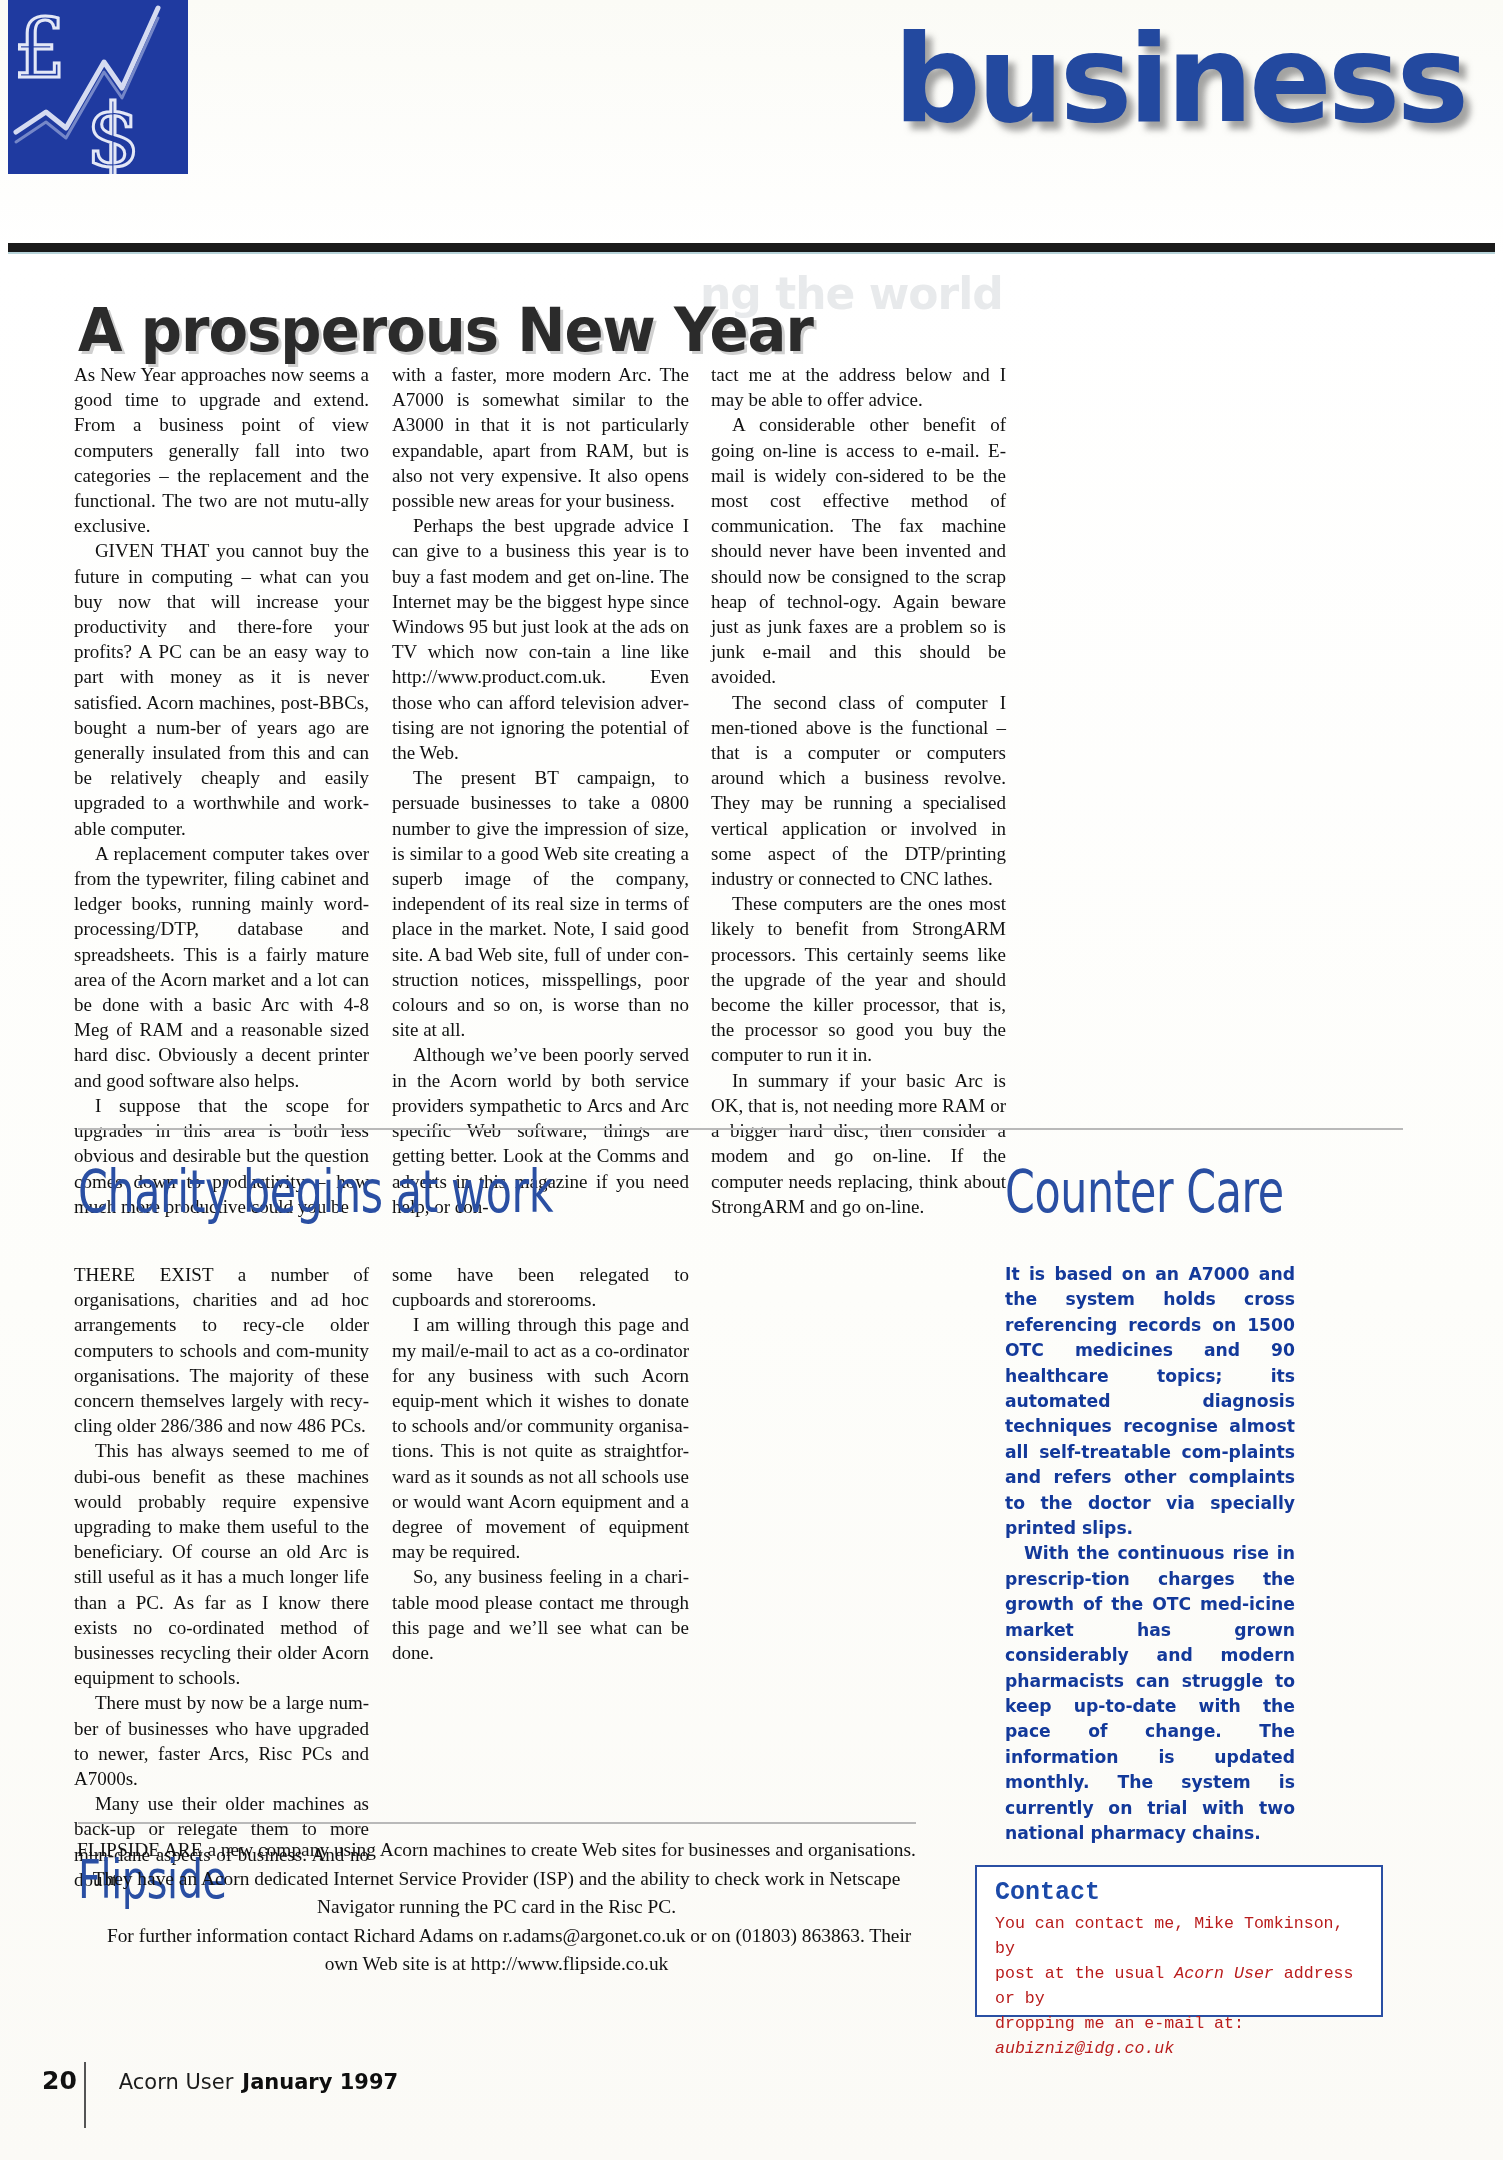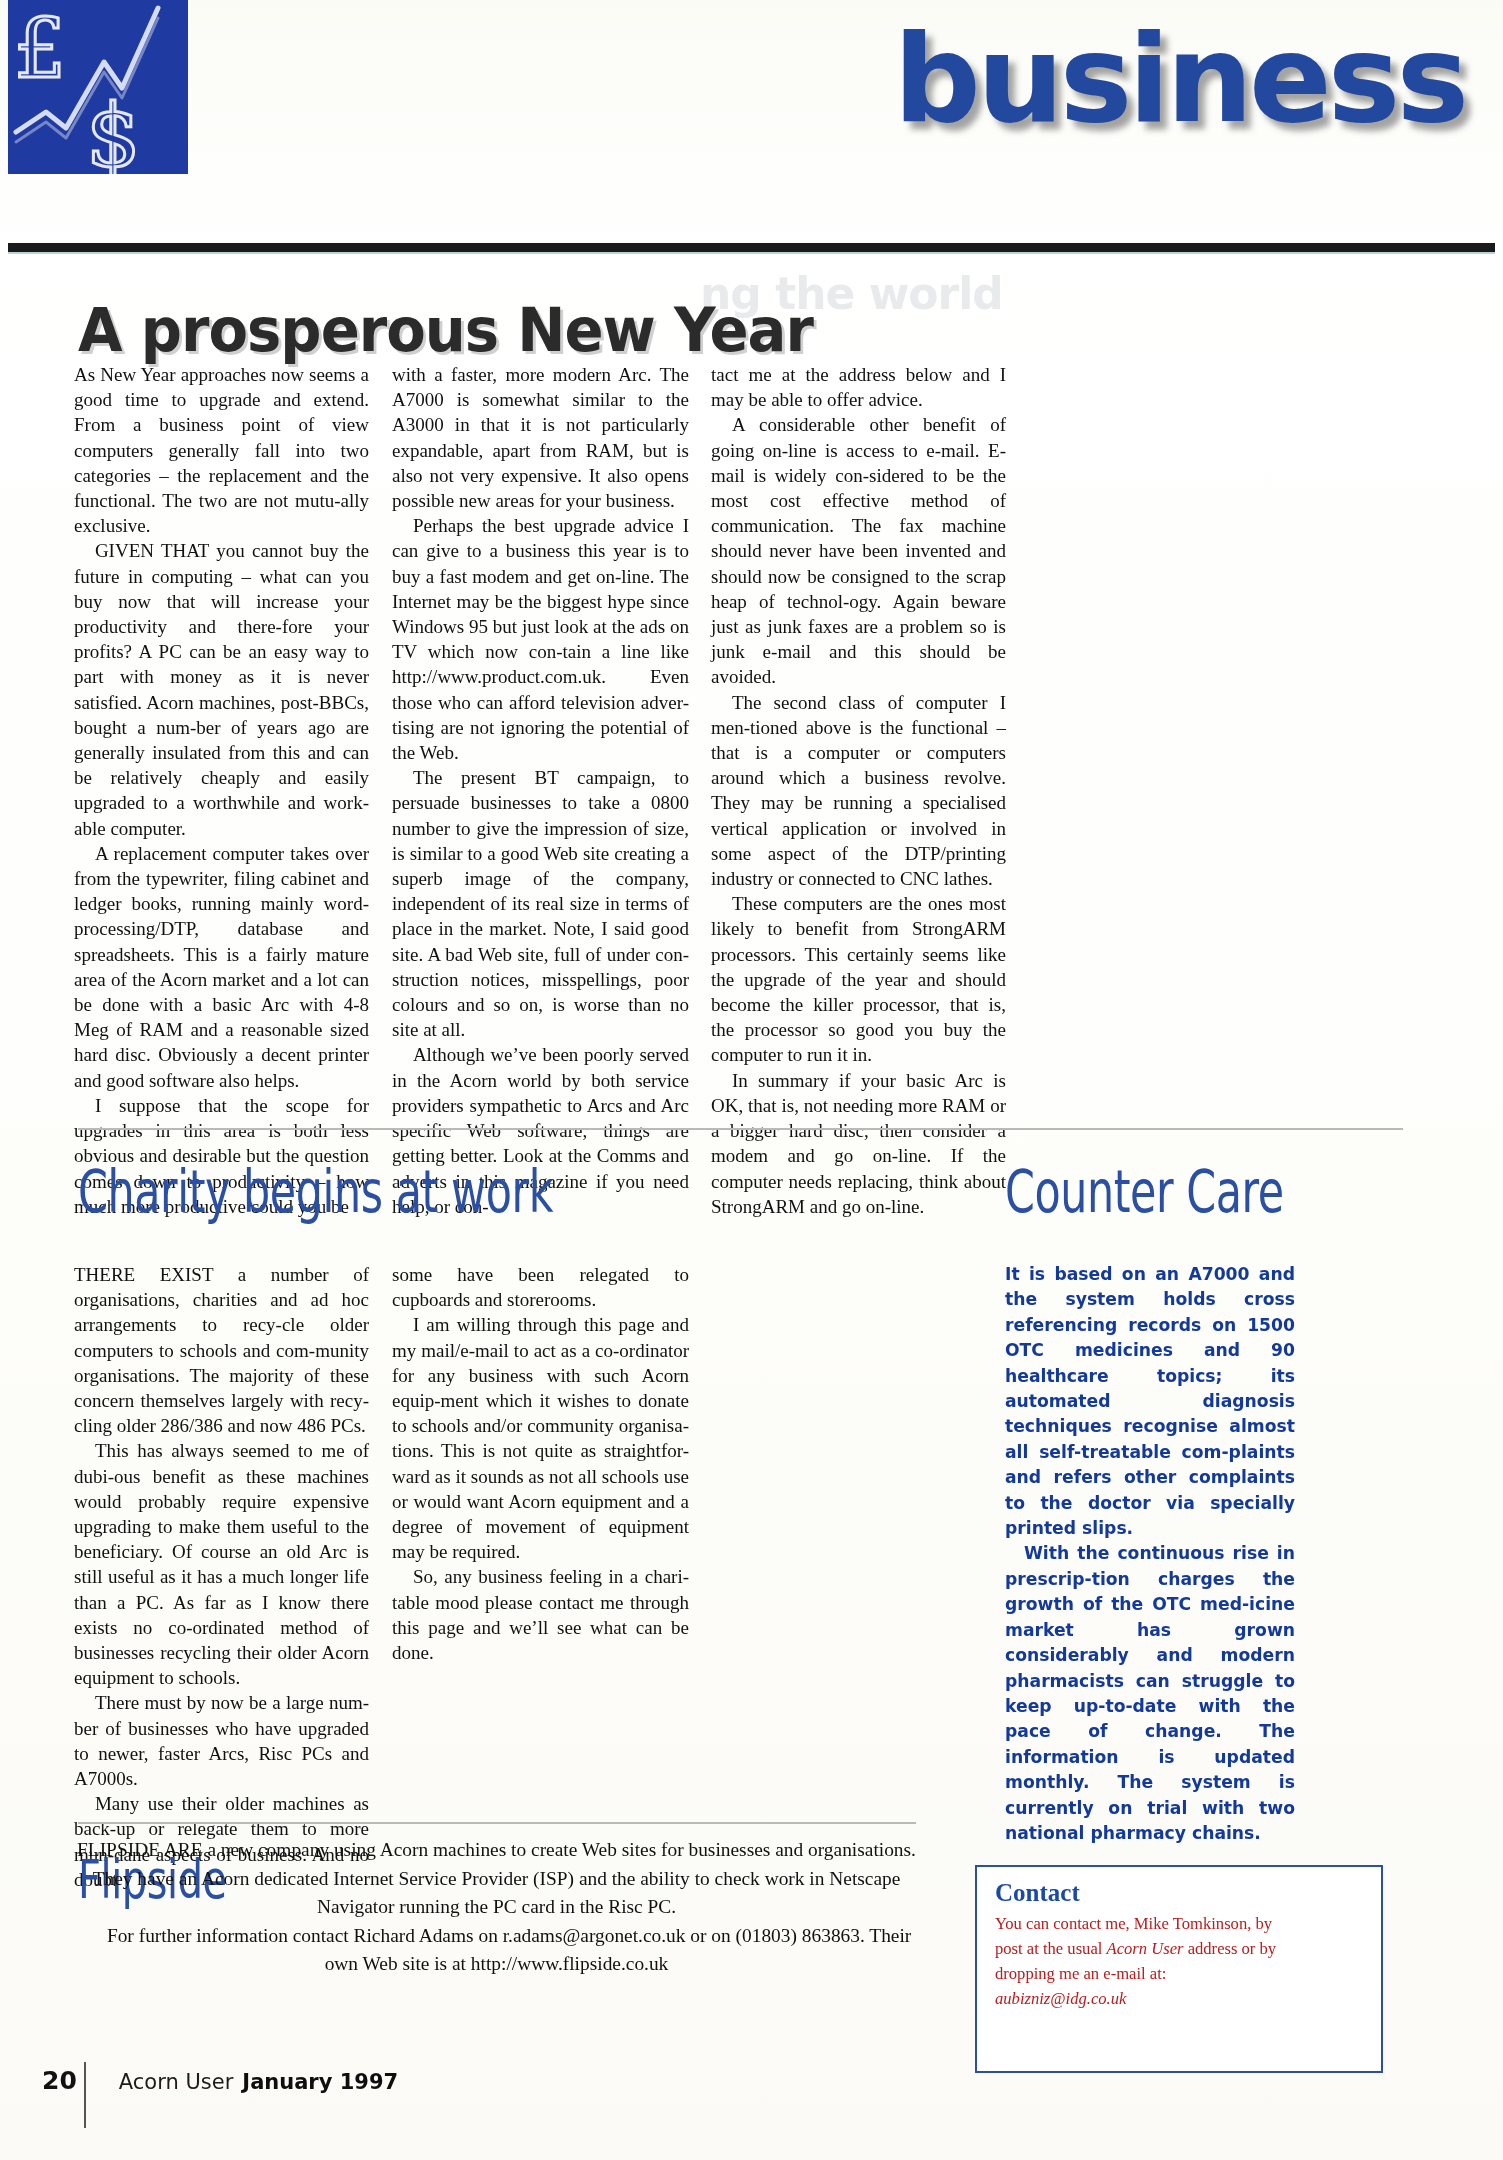--- a/index.html
+++ b/index.html
@@ -175,26 +175,26 @@
   }
   .flip-body p { margin: 0; }
   .flip-body p + p { text-indent: 1.3em; }
 
   
   .contact-box {
     position: absolute;
     left: 975px;
     top: 1865px;
     width: 408px;
-    height: 208px;
+    height: 152px;
     border: 2px solid #2a4fa3;
     background: #ffffff;
     box-sizing: border-box;
     padding: 12px 18px 28px 18px;
-    font-family: Liberation Serif, serif;
+    font-family: Liberation Mono, monospace;
   }
   .contact-title {
     font-size: 25px;
     font-weight: bold;
     color: #1b49a8;
     line-height: 1.12;
     margin-bottom: 4px;
   }
   .contact-body {
     font-size: 16.6px;

